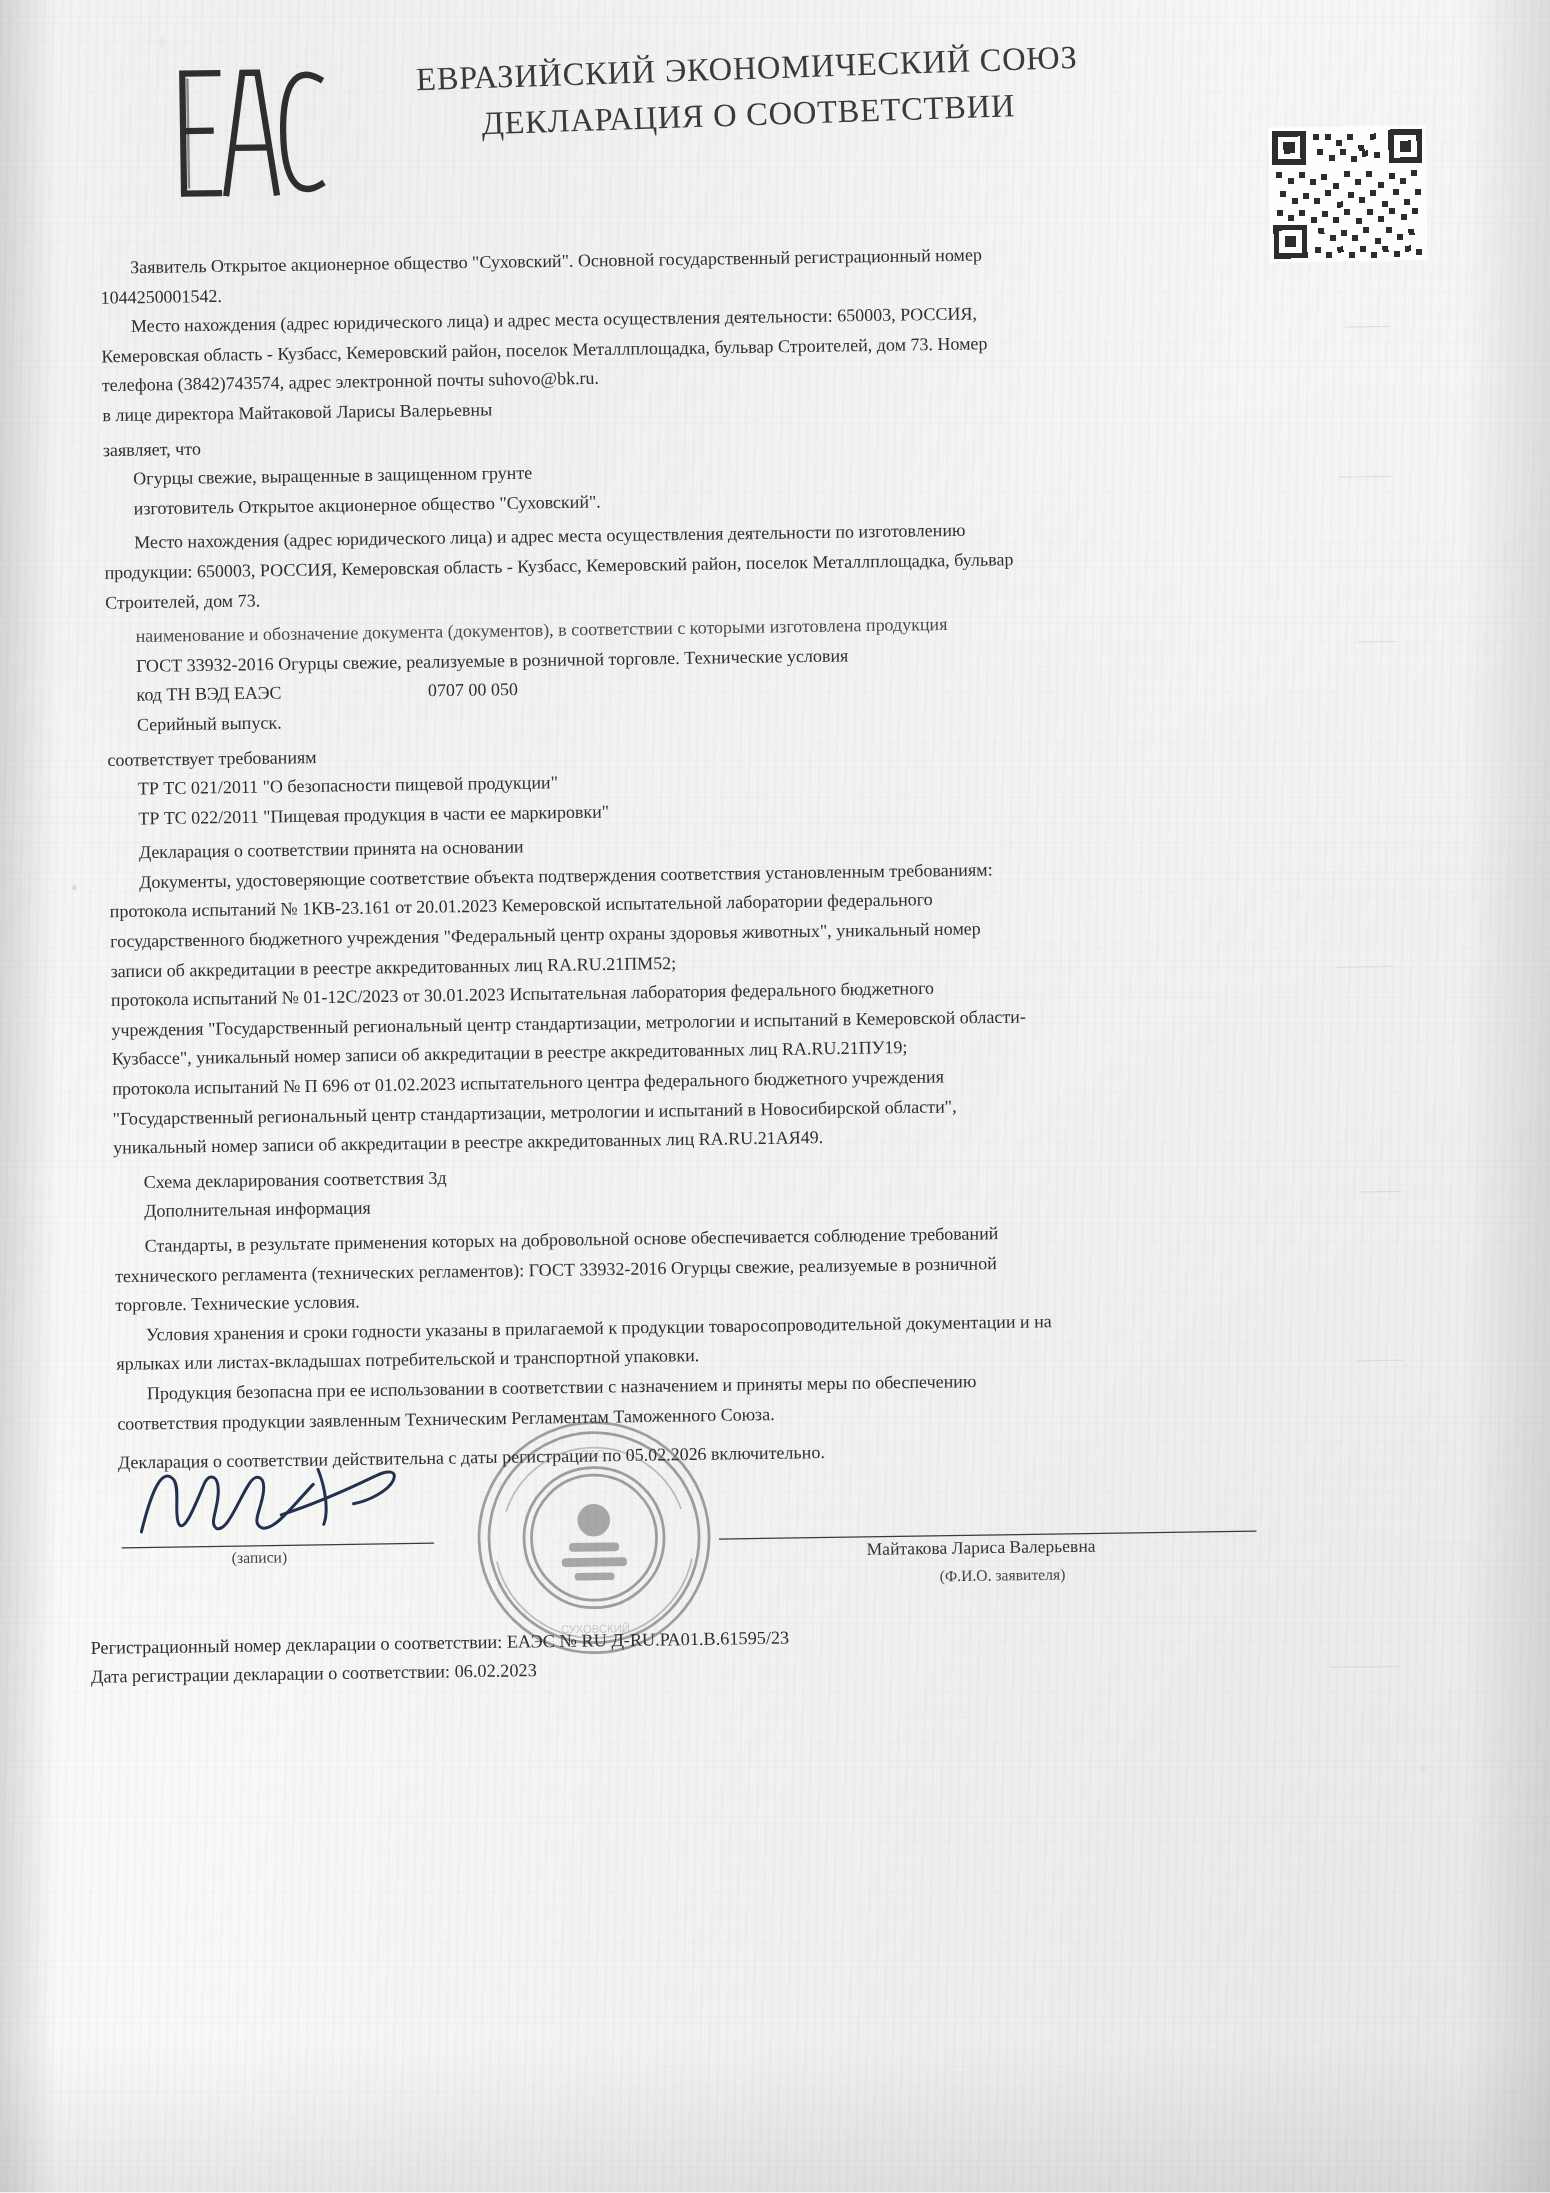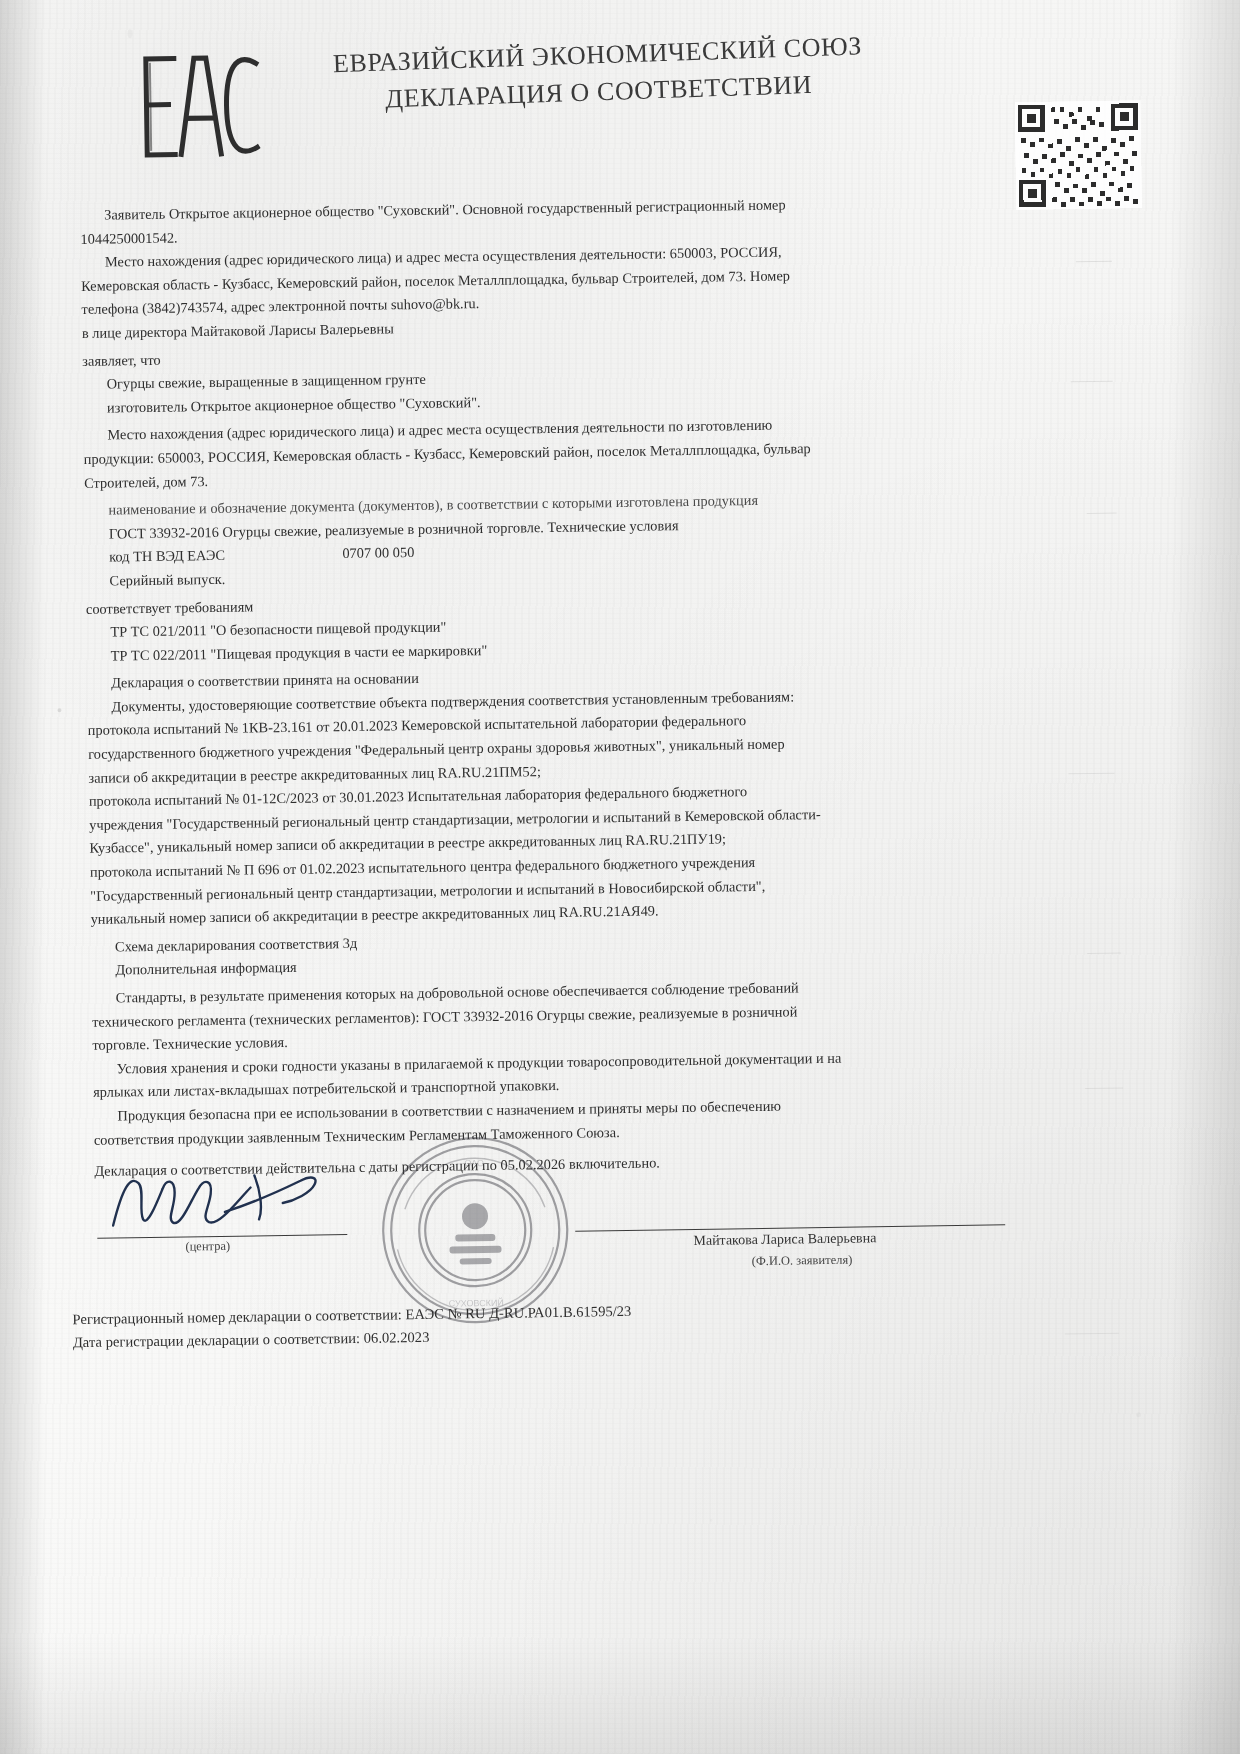--- a/index.html
+++ b/index.html
@@ -401,21 +401,21 @@
       <svg viewBox="0 0 230 70" xmlns="http://www.w3.org/2000/svg">
         <g fill="none" stroke="#21314f" stroke-width="2.4" stroke-linecap="round" stroke-linejoin="round">
           <path d="M8 58 C18 20, 26 8, 34 16 C40 22, 34 44, 38 52 C42 60, 52 36, 58 22 C62 12, 70 12, 70 26 C70 40, 62 52, 68 56 C76 60, 86 34, 94 22 C100 12, 108 14, 106 28 C104 42, 96 52, 104 56 C114 60, 132 36, 146 22"></path>
           <path d="M120 46 C140 40, 166 30, 196 16 C206 11, 214 12, 210 20 C206 28, 190 36, 178 38"></path>
           <path d="M150 10 C156 26, 158 44, 154 54"></path>
         </g>
       </svg>
     </div>
 
     <div class="sig-line-left"></div>
-    <div class="sig-caption-left">(центра)</div>
+    <div class="sig-caption-left">(записи)</div>
 
     <div class="sig-line-right"></div>
     <div class="sig-name-right">Майтакова Лариса Валерьевна</div>
     <div class="sig-caption-right">(Ф.И.О. заявителя)</div>
 
     <div class="stamp">
       <svg viewBox="0 0 200 200" xmlns="http://www.w3.org/2000/svg">
         <g fill="none" stroke="#3c3c44" stroke-width="2.2" opacity=".85">
           <circle cx="100" cy="100" r="92"></circle>
           <circle cx="100" cy="100" r="84"></circle>

